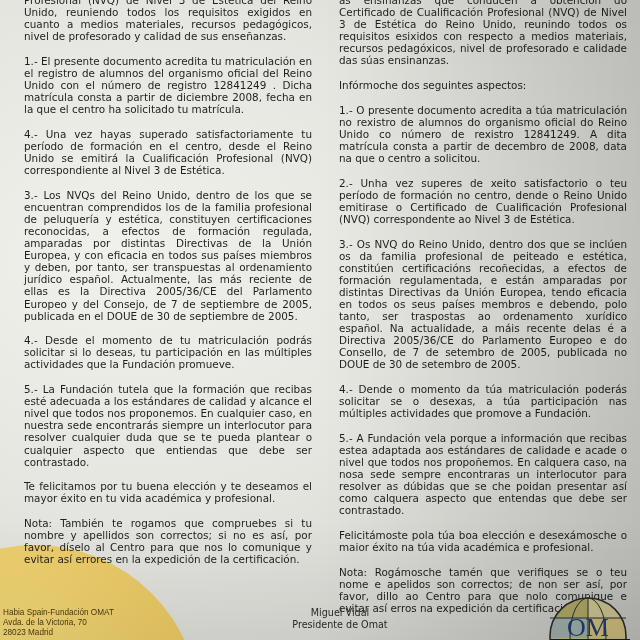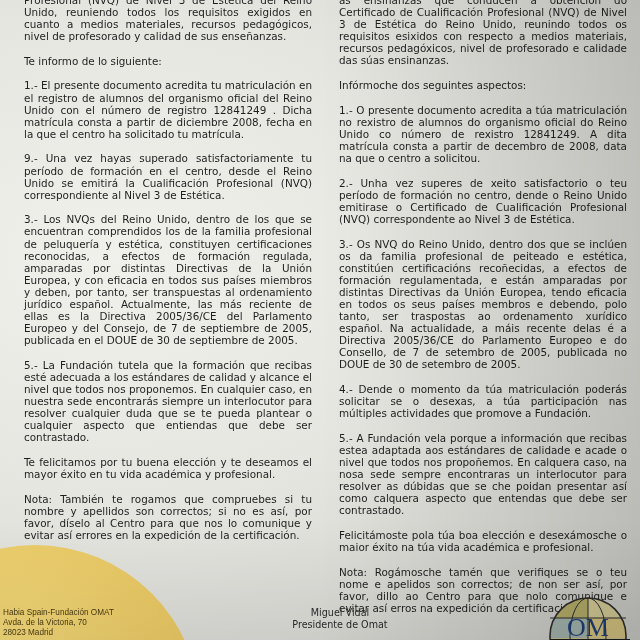--- a/index.html
+++ b/index.html
@@ -64,24 +64,24 @@
   </style>
 </head>
 <body>
 
 <div class="page">
 
   <div class="gold-circle"></div>
 
   <div class="column col-left">
     <p>Profesional (NVQ) de Nivel 3 de Estética del Reino Unido, reuniendo todos los requisitos exigidos en cuanto a medios materiales, recursos pedagógicos, nivel de profesorado y calidad de sus enseñanzas.</p>
-    <p>Te informo de lo siguiente:</p>
     <p>1.- El presente documento acredita tu matriculación en el registro de alumnos del organismo oficial del Reino Unido con el número de registro 12841249 . Dicha matrícula consta a partir de diciembre 2008, fecha en la que el centro ha solicitado tu matrícula.</p>
-    <p>9.- Una vez hayas superado satisfactoriamente tu período de formación en el centro, desde el Reino Unido se emitirá la Cualificación Profesional (NVQ) correspondiente al Nivel 3 de Estética.</p>
+    <p>4.- Una vez hayas superado satisfactoriamente tu período de formación en el centro, desde el Reino Unido se emitirá la Cualificación Profesional (NVQ) correspondiente al Nivel 3 de Estética.</p>
     <p>3.- Los NVQs del Reino Unido, dentro de los que se encuentran comprendidos los de la familia profesional de peluquería y estética, constituyen certificaciones reconocidas, a efectos de formación regulada, amparadas por distintas Directivas de la Unión Europea, y con eficacia en todos sus países miembros y deben, por tanto, ser transpuestas al ordenamiento jurídico español. Actualmente, las más reciente de ellas es la Directiva 2005/36/CE del Parlamento Europeo y del Consejo, de 7 de septiembre de 2005, publicada en el DOUE de 30 de septiembre de 2005.</p>
+    <p>4.- Desde el momento de tu matriculación podrás solicitar si lo deseas, tu participación en las múltiples actividades que la Fundación promueve.</p>
     <p>5.- La Fundación tutela que la formación que recibas esté adecuada a los estándares de calidad y alcance el nivel que todos nos proponemos. En cualquier caso, en nuestra sede encontrarás siempre un interlocutor para resolver cualquier duda que se te pueda plantear o cualquier aspecto que entiendas que debe ser contrastado.</p>
     <p>Te felicitamos por tu buena elección y te deseamos el mayor éxito en tu vida académica y profesional.</p>
     <p>Nota: También te rogamos que compruebes si tu nombre y apellidos son correctos; si no es así, por favor, díselo al Centro para que nos lo comunique y evitar así errores en la expedición de la certificación.</p>
   </div>
 
   <div class="column col-right">
     <p>as ensinanzas que conducen á obtención do Certificado de Cualificación Profesional (NVQ) de Nivel 3 de Estética do Reino Unido, reunindo todos os requisitos esixidos con respecto a medios materiais, recursos pedagóxicos, nivel de profesorado e calidade das súas ensinanzas.</p>
     <p>Infórmoche dos seguintes aspectos:</p>
     <p>1.- O presente documento acredita a túa matriculación no rexistro de alumnos do organismo oficial do Reino Unido co número de rexistro 12841249. A dita matrícula consta a partir de decembro de 2008, data na que o centro a solicitou.</p>
     <p>2.- Unha vez superes de xeito satisfactorio o teu período de formación no centro, dende o Reino Unido emitirase o Certificado de Cualificación Profesional (NVQ) correspondente ao Nivel 3 de Estética.</p>

